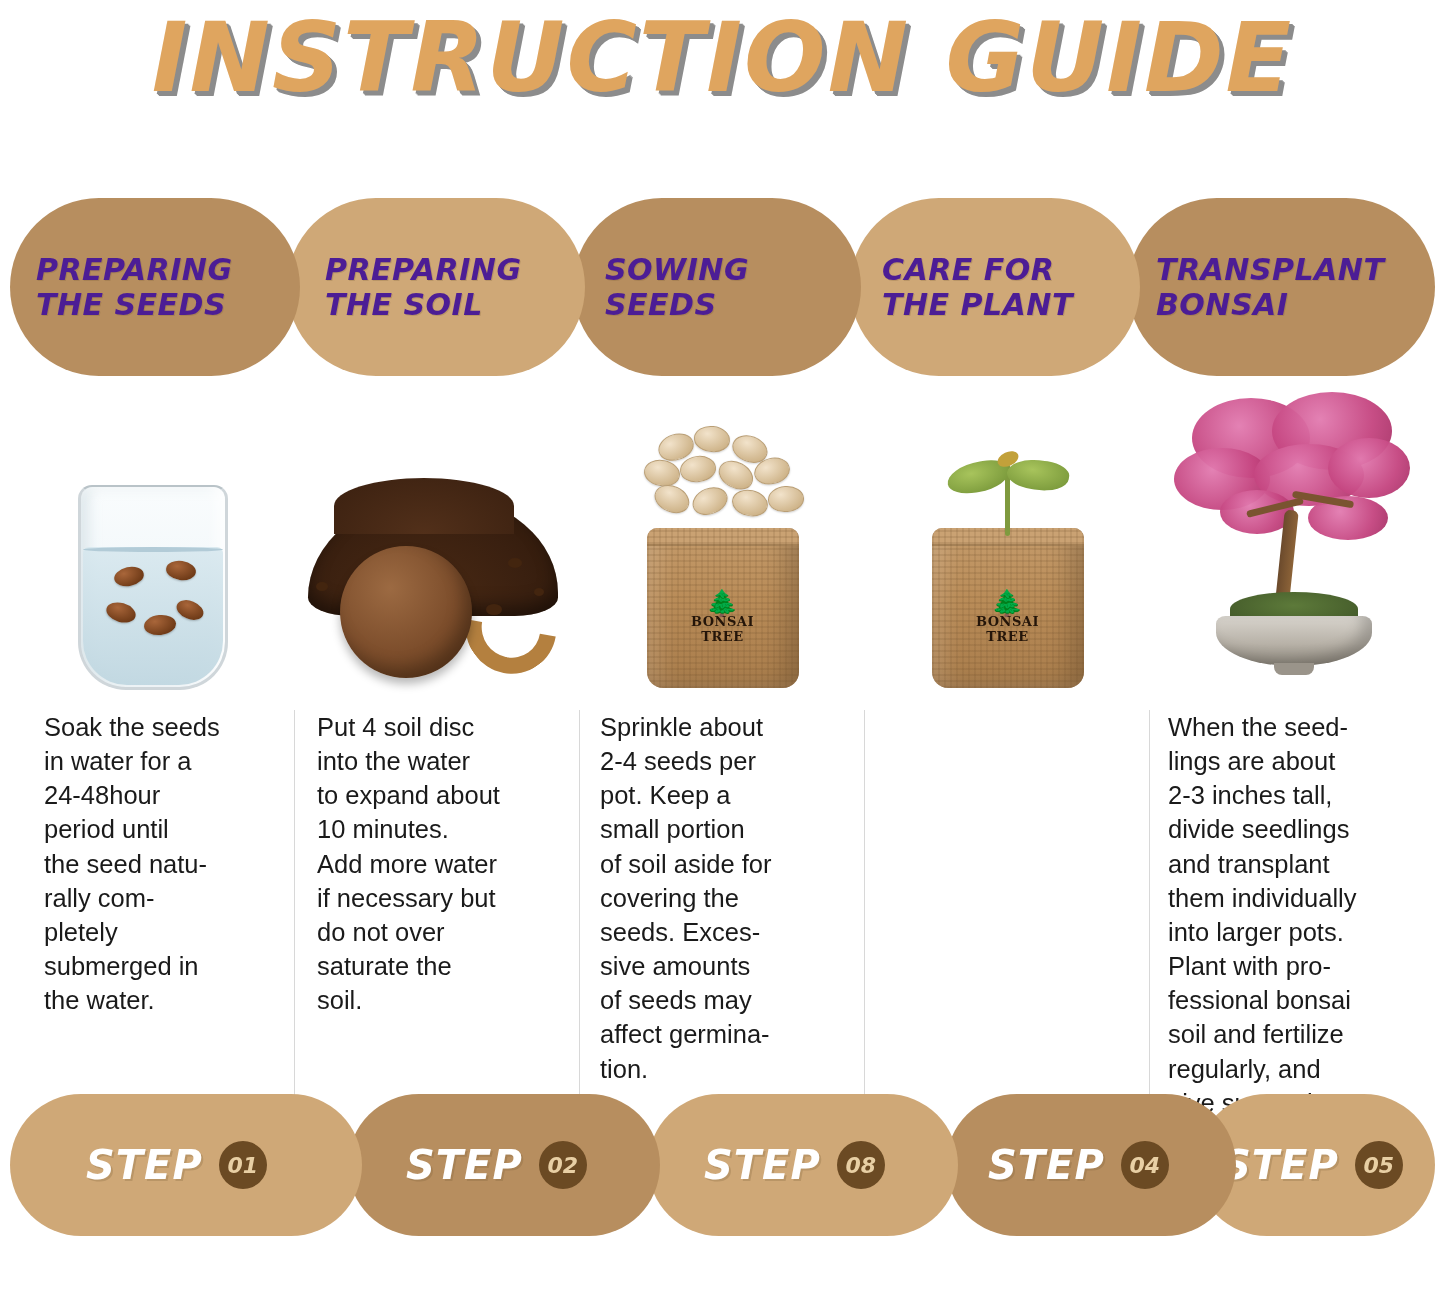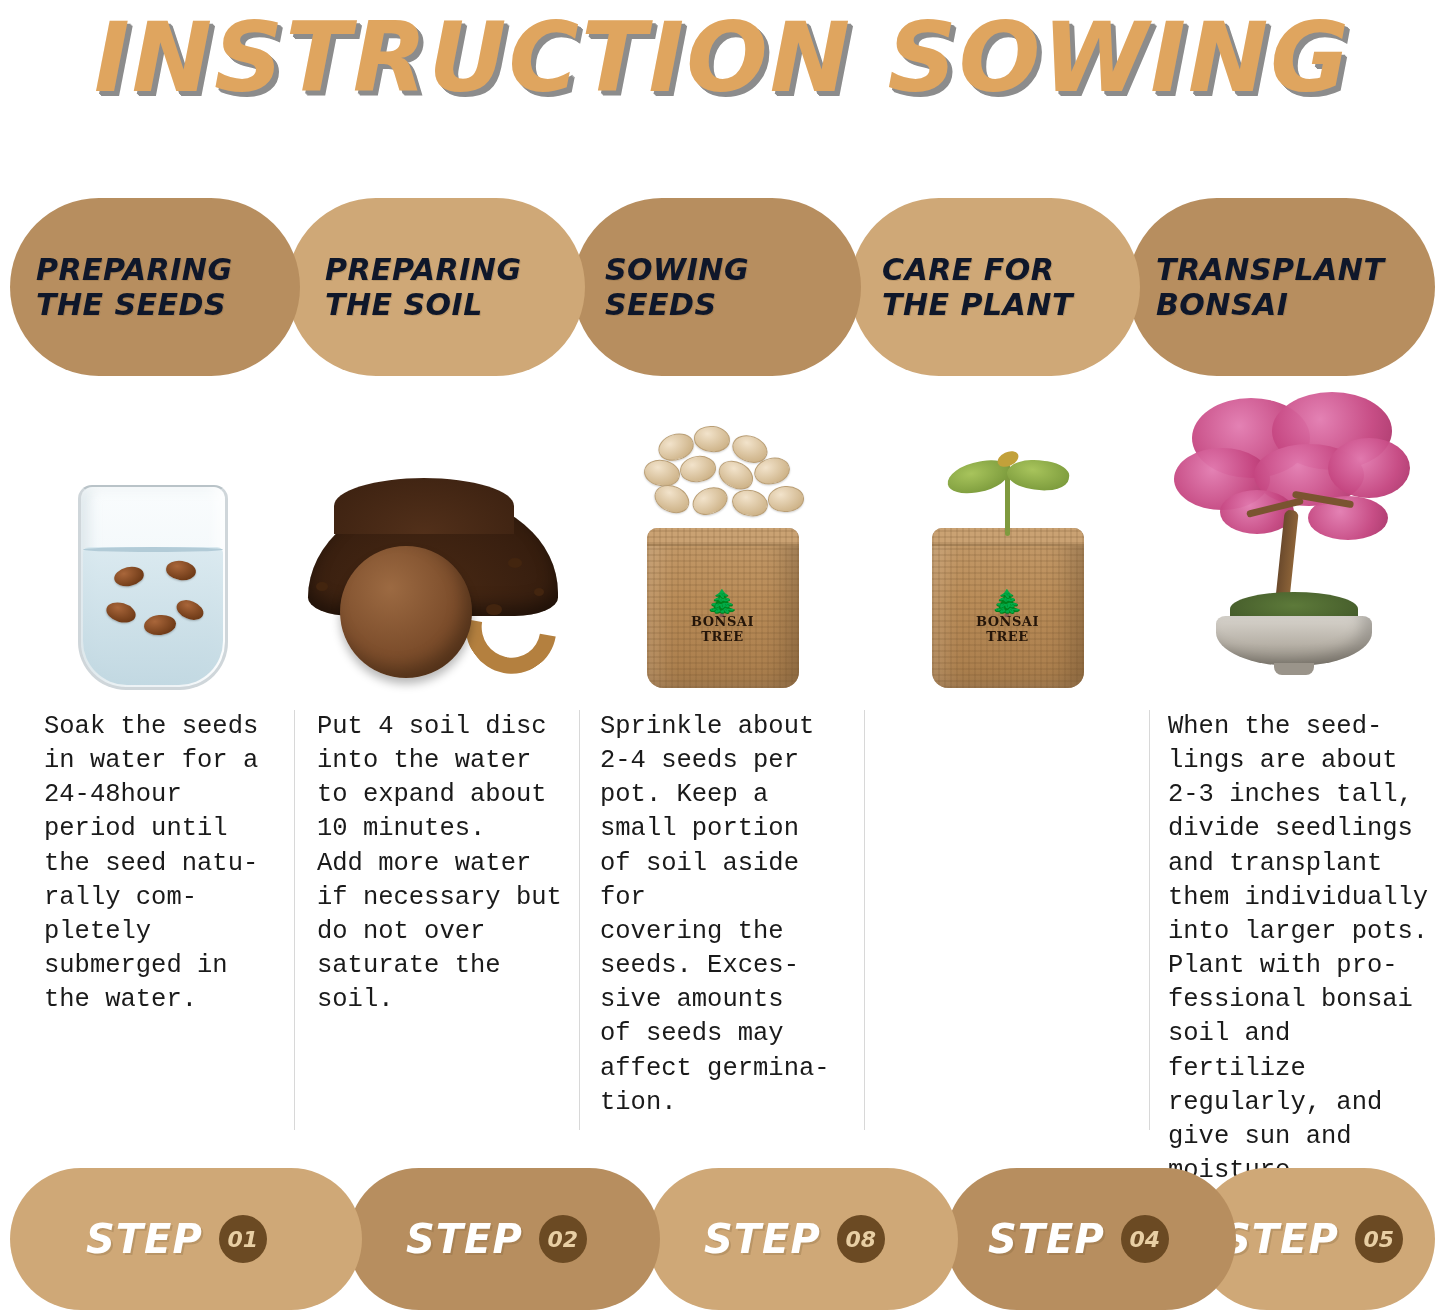--- a/index.html
+++ b/index.html
@@ -59,21 +59,21 @@
     display: flex;
     align-items: center;
     justify-content: flex-start;
   }
   .tab .tab-label {
     font-family: "DejaVu Sans", sans-serif;
     font-weight: bold;
     font-style: italic;
     font-size: 30px;
     line-height: 1.18;
-    color: #0f172a;
+    color: #4c1d95;
     letter-spacing: 0.5px;
     white-space: pre-line;
     text-shadow: 1px 1px 0 rgba(120,90,50,0.25);
   }
   .tab0 { left: 0px;    width: 290px; background: #b78e5f; z-index: 5; padding-left: 26px; }
   .tab1 { left: 277px;  width: 298px; background: #cfa877; z-index: 4; padding-left: 38px; }
   .tab2 { left: 563px;  width: 288px; background: #b78e5f; z-index: 3; padding-left: 32px; }
   .tab3 { left: 840px;  width: 290px; background: #cfa877; z-index: 2; padding-left: 32px; }
   .tab4 { left: 1118px; width: 307px; background: #b78e5f; z-index: 1; padding-left: 28px; }
 
@@ -100,21 +100,21 @@
   }
 
   .img-box {
     position: relative;
     height: 302px;
     display: flex;
     align-items: flex-end;
     justify-content: center;
   }
   .caption {
-    font-family: Liberation Mono, monospace;
+    font-family: Liberation Sans, sans-serif;
     font-size: 25.5px;
     line-height: 1.34;
     color: #1a1a1a;
     white-space: pre-line;
     padding-top: 16px;
   }
 
   
 
   
@@ -309,21 +309,21 @@
   }
   .bonsai .pot5:after {
     content:"";
     position:absolute; left: 58px; bottom: -9px; width: 40px; height: 12px;
     background:#9a948a; border-radius: 0 0 8px 8px;
   }
 
   
   .steps {
     position: absolute;
-    top: 1168px;
+    top: 1094px;
     left: 10px;
     width: 1425px;
     height: 148px;
   }
   .step {
     position: absolute;
     top: 0;
     height: 142px;
     border-radius: 74px;
     display: flex;
@@ -356,21 +356,21 @@
     font-size: 22px;
     display: flex;
     align-items: center;
     justify-content: center;
   }
 </style>
 </head>
 <body>
 
 <div class="title-wrap">
-  <div class="title">INSTRUCTION SOWING</div>
+  <div class="title">INSTRUCTION GUIDE</div>
 </div>
 
 <div class="tabs">
   <div class="tab tab0">
     <span class="tab-label">PREPARING
 THE SEEDS</span>
   </div>
   <div class="tab tab1">
     <span class="tab-label">PREPARING
 THE SOIL</span>

